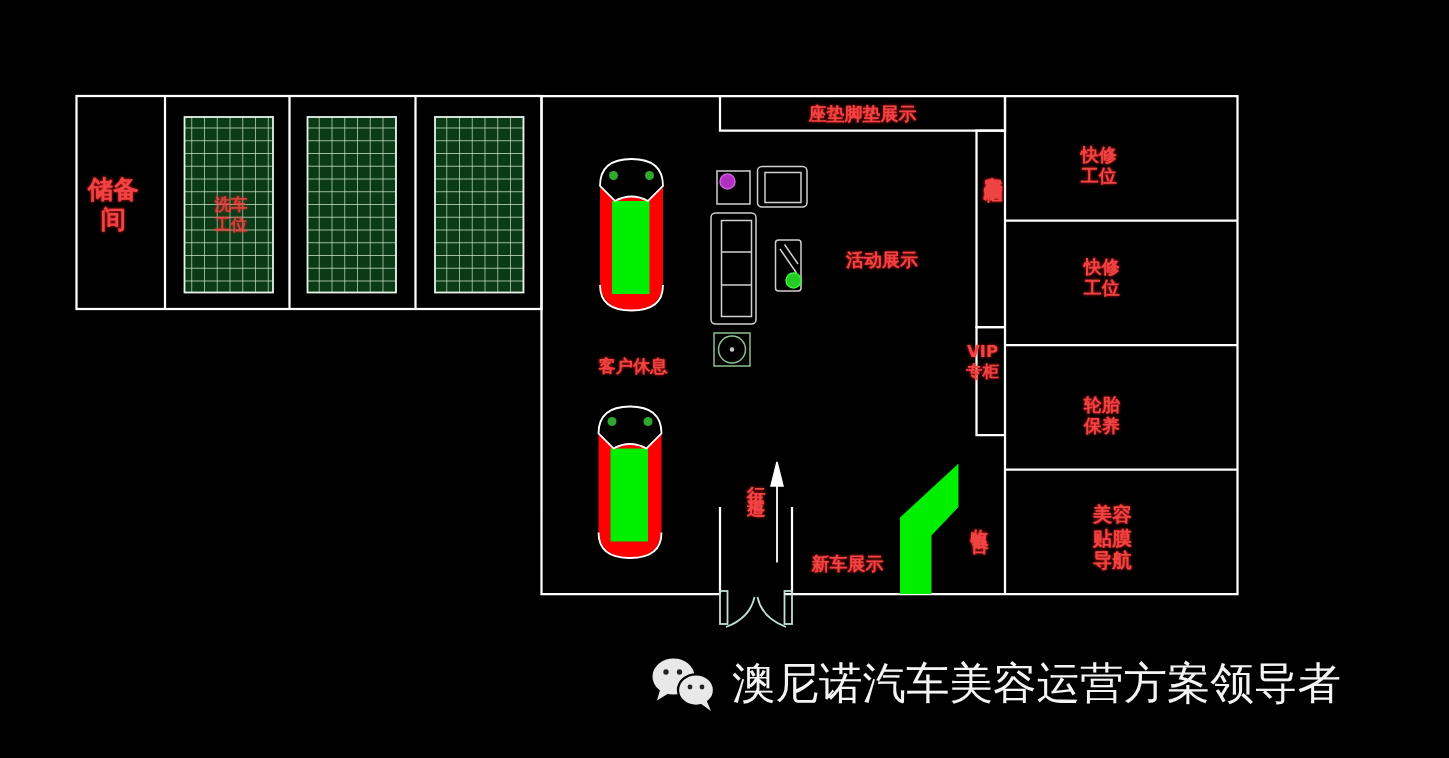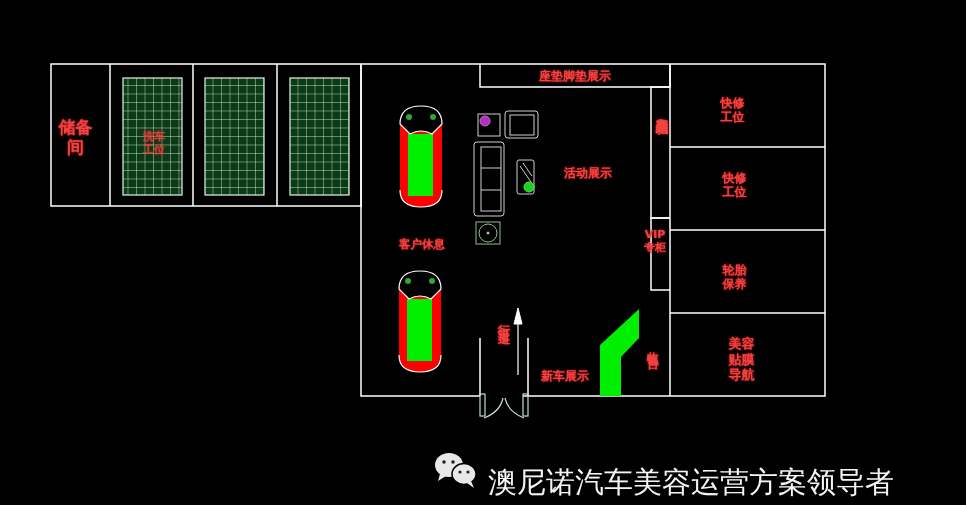--- a/index.html
+++ b/index.html
@@ -1,21 +1,21 @@
 <!DOCTYPE html>
 <html><head>
 <meta charset="utf-8">
 <style>
   html, body { margin:0; padding:0; background:#000; }
   body { width:966px; height:505px; position:relative; overflow:hidden; font-family:"DejaVu Sans", sans-serif; }
   svg { position:absolute; left:0; top:0; }
   .lbl { position:absolute; color:#ef4444; font-family:"DejaVu Sans", sans-serif; font-weight:bold; text-align:center; line-height:1.2; text-shadow:0 0 2px #ff2020; }
   .vert { writing-mode:vertical-rl; text-orientation:upright; letter-spacing:1px; }
   .watermark { position:absolute; left:432px; top:436px; display:flex; align-items:center; gap:8px; }
-  .wm-text { color:#f4f4f4; font-family:"DejaVu Sans", sans-serif; font-size:29px; letter-spacing:0px;margin-top:27px; }
+  .wm-text { color:#f4f4f4; font-family:"DejaVu Sans", sans-serif; font-size:29px; letter-spacing:0px; }
 </style>
 </head>
 <body>
 
 <svg width="966" height="505" viewBox="0 0 966 505">
 
   <g stroke="#fff" stroke-width="1.5" fill="none">
     <rect x="51" y="64" width="310" height="142"></rect>
     <line x1="110" y1="64" x2="110" y2="206"></line>
     <line x1="193" y1="64" x2="193" y2="206"></line>

